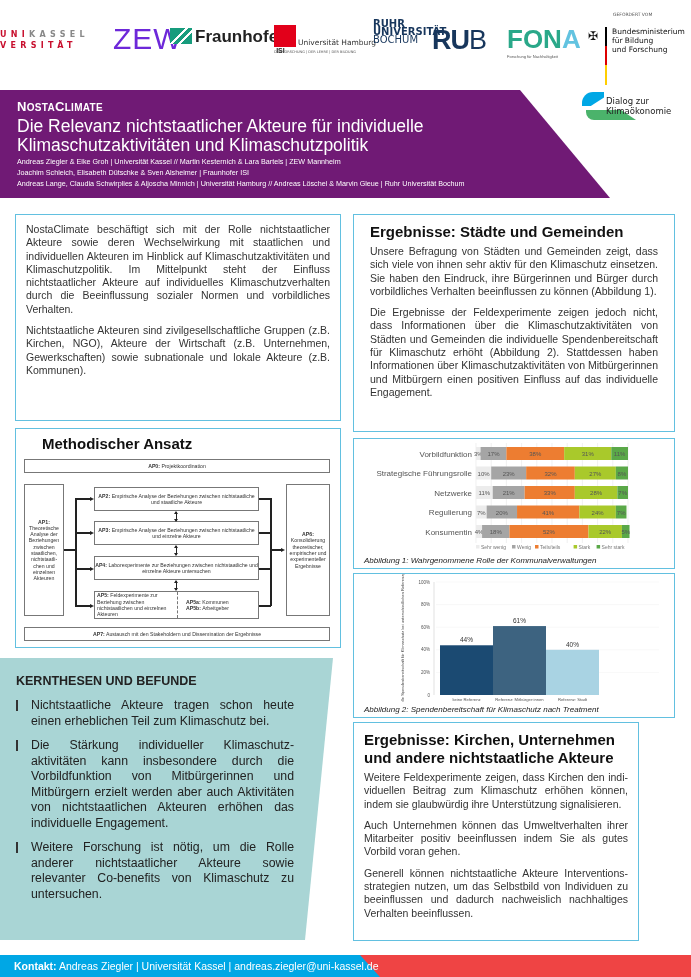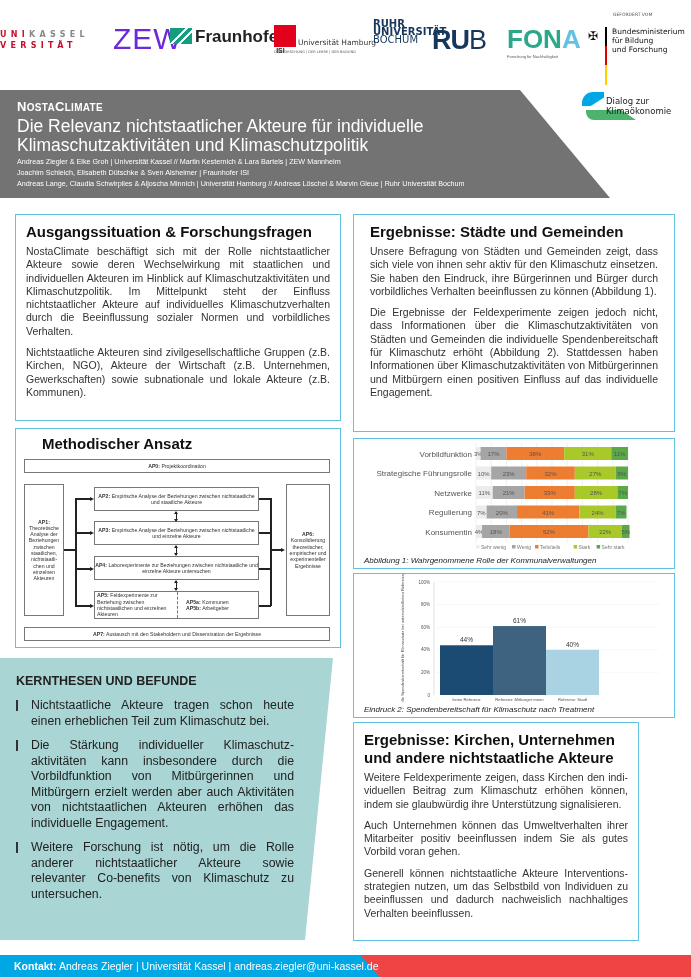--- a/index.html
+++ b/index.html
@@ -23,21 +23,21 @@
 #rub2 .b{font-weight:normal}
 #fona{left:507px;top:24px;font-size:26px;font-weight:bold;color:#2aa889;font-family:"Liberation Sans",sans-serif}
 #fona .a{color:#62c3e0}
 #fona .sub{position:absolute;left:0;top:30px;font-size:4px;font-weight:normal;color:#555;white-space:nowrap}
 #bmbf{left:588px;top:12px}
 #bmbf .gef{position:absolute;left:25px;top:0;font-size:4.5px;color:#555;white-space:nowrap}
 #bmbf .eagle{position:absolute;left:0;top:17px;font-size:12px;color:#111}
 #bmbf .flag{position:absolute;left:17px;top:15px;width:2px;height:58px;background:linear-gradient(#000 0 33%,#dd0000 33% 66%,#ffce00 66%)}
 #bmbf .t{position:absolute;left:24px;top:15px;font-size:7.5px;line-height:9px;color:#111;white-space:nowrap}
 
-#banner{position:absolute;left:0;top:90px;width:610px;height:108px;background:#737373;clip-path:polygon(0 0,520px 0,610px 108px,0 108px)}
+#banner{position:absolute;left:0;top:90px;width:610px;height:108px;background:#701a75;clip-path:polygon(0 0,520px 0,610px 108px,0 108px)}
 #banner .proj{position:absolute;left:17px;top:9px;color:#fff;font-weight:bold;font-size:13px;letter-spacing:0.3px}
 #banner .proj small{font-size:10px}
 #banner .title{position:absolute;left:17px;top:27px;color:#fff;font-size:17.5px;line-height:19px;width:520px}
 #banner .auth{position:absolute;left:17px;top:66px;color:#fff;font-size:7.2px;line-height:11px;white-space:nowrap}
 #dialog{position:absolute;left:582px;top:90px;width:109px;height:40px}
 #dialog .swoosh1{position:absolute;left:0;top:2px;width:22px;height:14px;border-radius:11px 0 0 0;background:#00a7e5;clip-path:polygon(0 0,100% 0,100% 40%,40% 100%,0 100%)}
 #dialog .swoosh2{position:absolute;left:4px;top:20px;width:50px;height:10px;background:#4bb36b;clip-path:polygon(0 0,70% 0,100% 100%,0 100%);border-radius:0 0 0 8px}
 #dialog .t{position:absolute;left:24px;top:6px;font-size:8.5px;line-height:10px;color:#222;font-family:"DejaVu Sans",sans-serif}
 
 .panel{position:absolute;border:1.5px solid #62c0e0;background:#fff}
@@ -123,21 +123,20 @@
 <div id="dialog">
   <span class="swoosh1"></span>
   <span class="swoosh2"></span>
   <div class="t">
       <div>Dialog zur</div>
       <div>Klimaökonomie</div>
     </div>
 </div>
 
 <div class="panel" id="p-ausg">
-  <h2>Ausgangssituation &amp; Forschungsfragen</h2>
   <p>NostaClimate beschäftigt sich mit der Rolle nicht­staatlicher Akteure sowie deren Wechselwirkung mit staat­lichen und individuellen Akteuren im Hinblick auf Klima­schutzaktivitäten und Klimaschutzpolitik. Im Mittelpunkt steht der Einfluss nichtstaatlicher Akteure auf individuelles Klimaschutzverhalten durch die Beeinflussung sozialer Normen und vorbildliches Verhalten.</p>
   <p>Nichtstaatliche Akteuren sind zivilgesellschaftliche Gruppen (z.B. Kirchen, NGO), Akteure der Wirtschaft (z.B. Unternehmen, Gewerkschaften) sowie subnationale und lokale Akteure (z.B. Kommunen).</p>
 </div>
 
 <div class="panel" id="p-meth">
   <h2 style="margin-left:18px">Methodischer Ansatz</h2>
   <div class="mbox" style="left:8px;top:30px;width:306px;height:14px">
       <div><b>AP0:</b> <span>Projektkoordination</span></div>
     </div>
   <div class="mbox" style="left:8px;top:55px;width:40px;height:132px;padding:2px">
@@ -308,21 +307,21 @@
       <rect x="86" y="71.28" width="53" height="49.72" fill="#1b4a72"></rect>
       <text x="112.5" y="68.28" text-anchor="middle" font-size="6.5" fill="#333">44%</text>
       <text x="112.5" y="126.5" text-anchor="middle" font-size="4.2" fill="#555">keine Referenz</text>
       <rect x="139" y="52.06999999999999" width="53" height="68.93" fill="#3d6380"></rect>
       <text x="165.5" y="49.06999999999999" text-anchor="middle" font-size="6.5" fill="#333">61%</text>
       <text x="165.5" y="126.5" text-anchor="middle" font-size="4.2" fill="#555">Referenz: Mitbürger:innen</text>
       <rect x="192" y="75.8" width="53" height="45.2" fill="#a9d3e3"></rect>
       <text x="218.5" y="72.8" text-anchor="middle" font-size="6.5" fill="#333">40%</text>
       <text x="218.5" y="126.5" text-anchor="middle" font-size="4.2" fill="#555">Referenz: Stadt</text>
     </svg>
-  <div class="caption" style="top:131px">Eindruck 2: Spendenbereitschaft  für Klimaschutz nach Treatment</div>
+  <div class="caption" style="top:131px">Abbildung 2: Spendenbereitschaft  für Klimaschutz nach Treatment</div>
 </div>
 
 <div class="panel" id="p-kirch">
   <h2>Ergebnisse: Kirchen, Unternehmen und andere nichtstaatliche Akteure</h2>
   <p>Weitere Feldexperimente zeigen, dass Kirchen den indi­viduellen Beitrag zum Klimaschutz erhöhen können, indem sie glaubwürdig ihre Unterstützung signalisieren.</p>
   <p>Auch Unternehmen können das Umweltverhalten ihrer Mitarbeiter positiv beeinflussen indem Sie als gutes Vorbild voran gehen.</p>
   <p>Generell können nichtstaatliche Akteure Interventions­strategien nutzen, um das Selbstbild von Individuen zu beeinflussen und dadurch nachweislich nachhaltiges Verhalten beeinflussen.</p>
 </div>
 
 <div id="footer">

